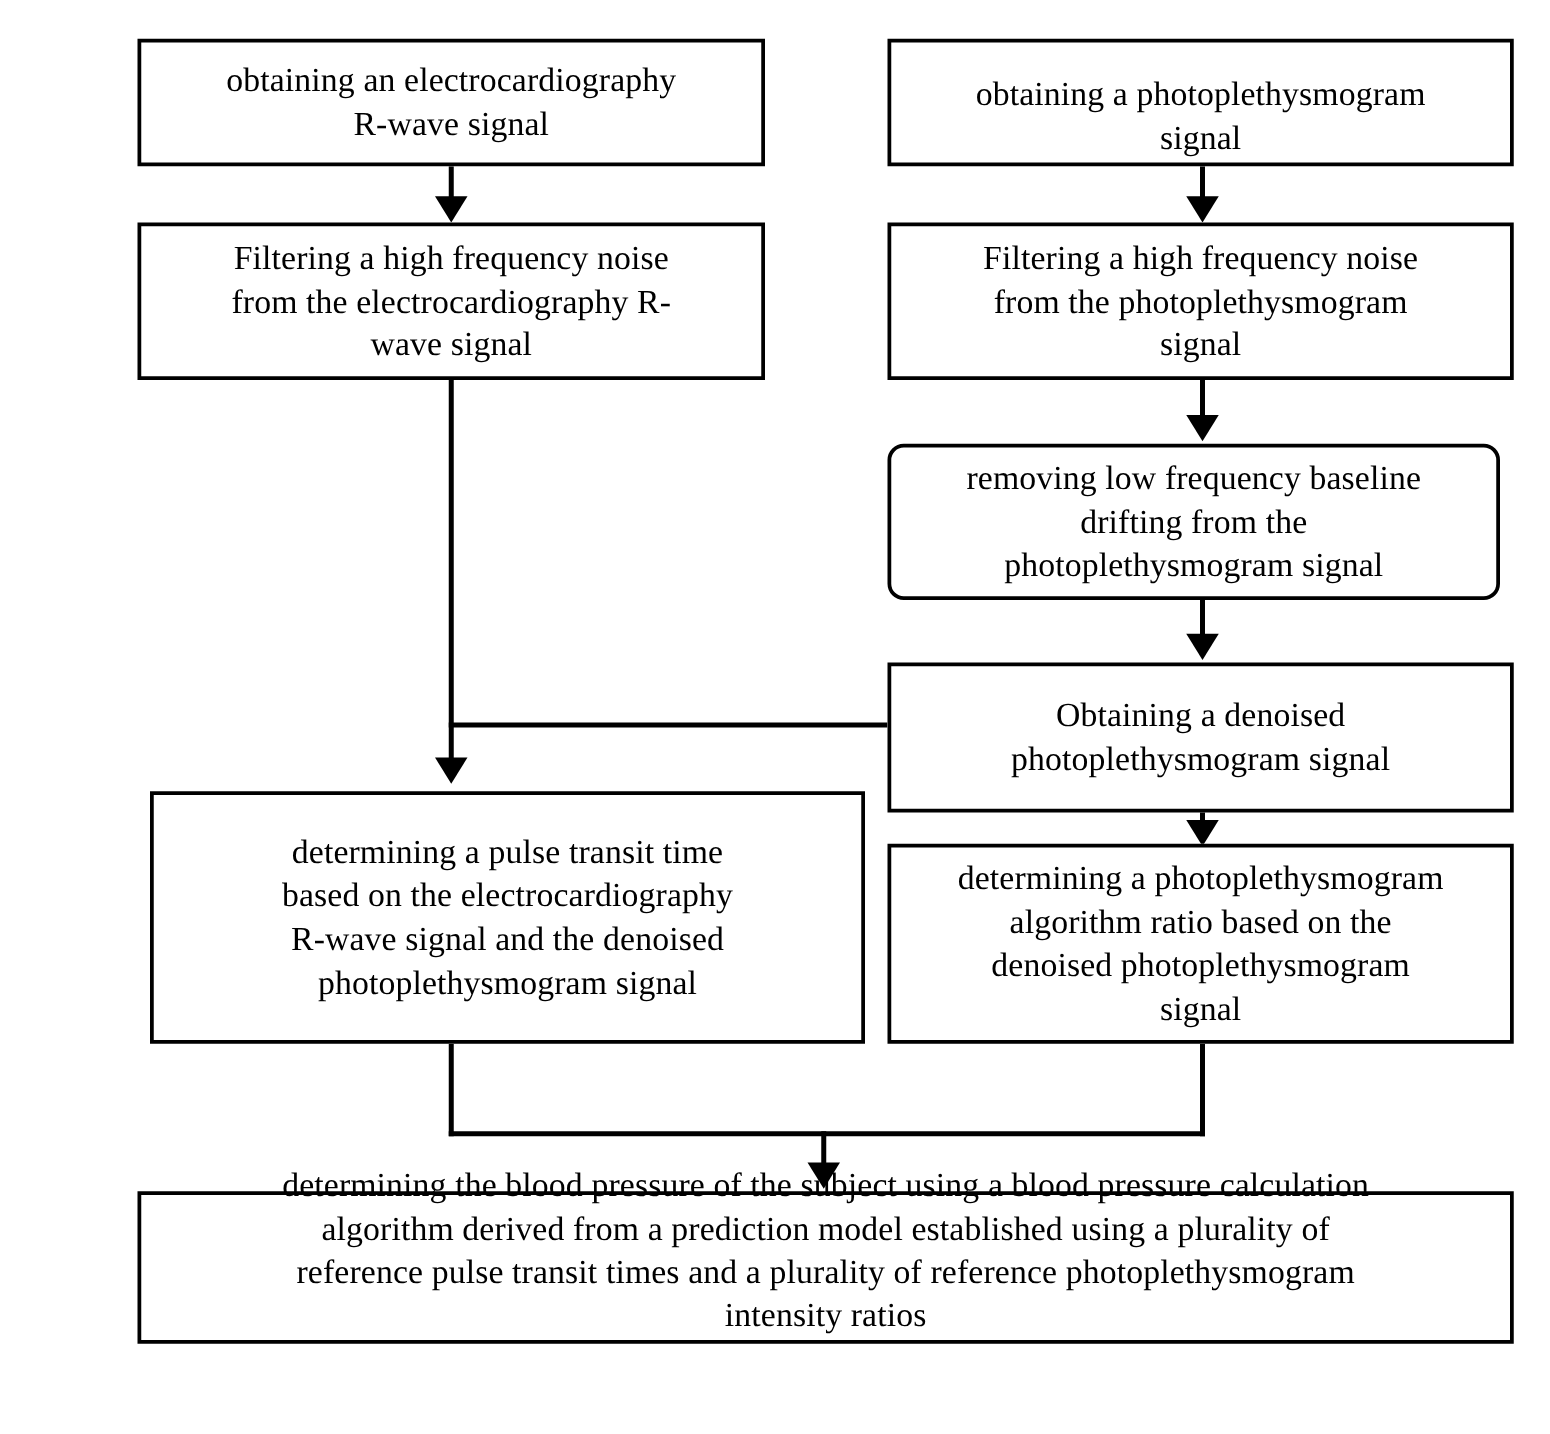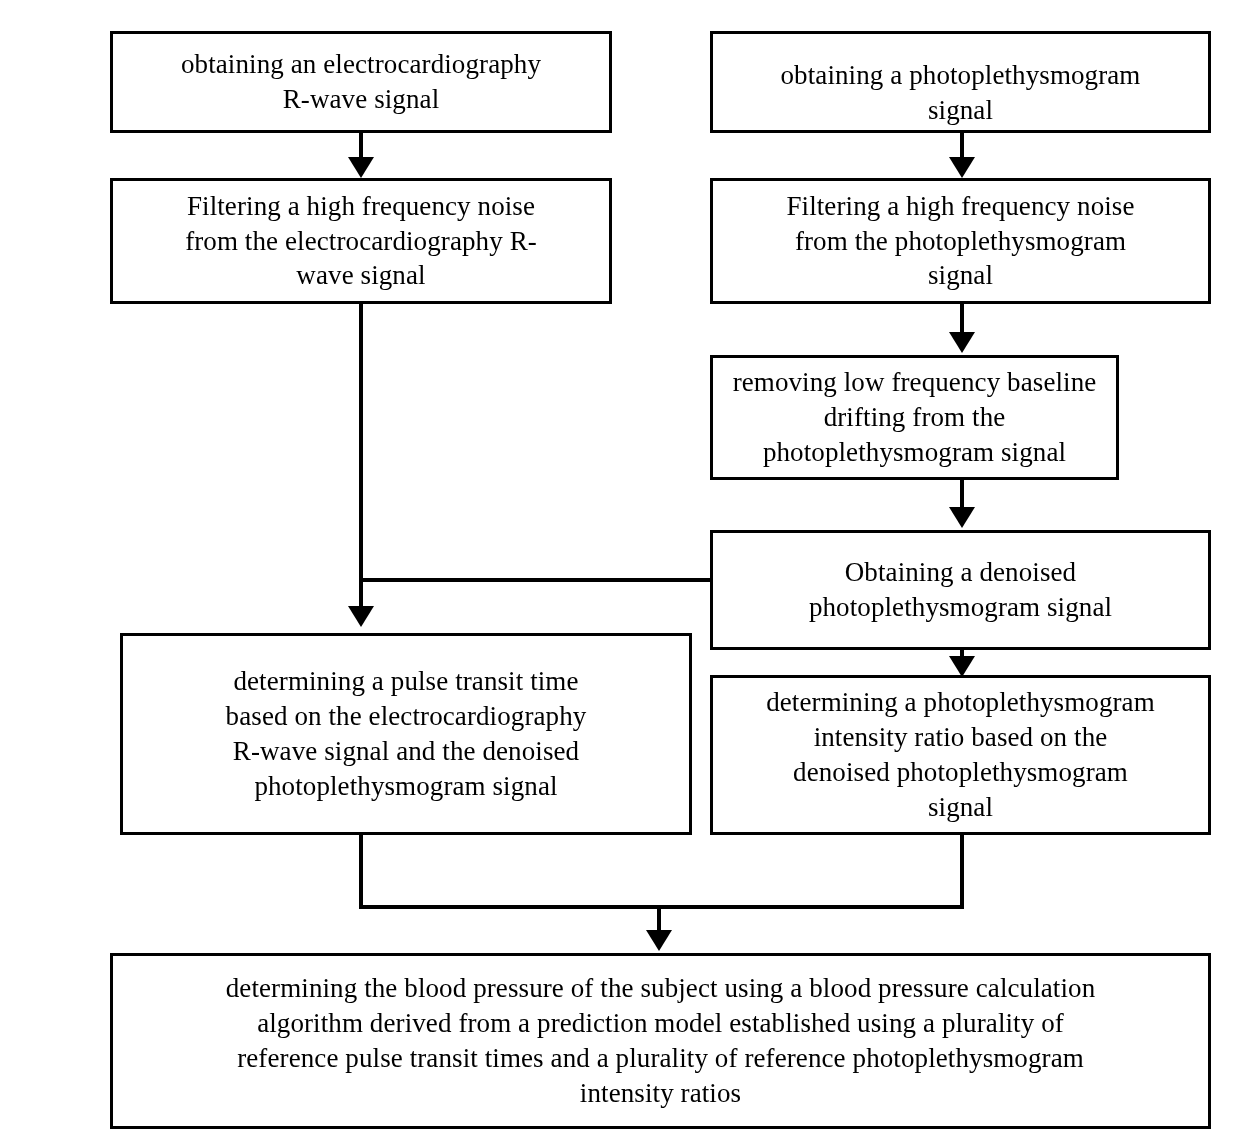--- a/index.html
+++ b/index.html
@@ -108,45 +108,45 @@
 from the electrocardiography R-
 wave signal</span>
   </div>
 
   <div class="node" style="left:666px; top:178px; width:501px; height:126px;">
     <span class="txt">Filtering a high frequency noise
 from the photoplethysmogram
 signal</span>
   </div>
 
-  <div class="node" style="left:666px; top:355px; width:409px; height:125px;">
+  <div class="node" style="left:666px; top:355px; width:490px; height:125px;border-radius:13px;">
     <span class="txt">removing low frequency baseline
 drifting from the
 photoplethysmogram signal</span>
   </div>
 
   <div class="node" style="left:666px; top:530px; width:501px; height:120px;">
     <span class="txt">Obtaining a denoised
 photoplethysmogram signal</span>
   </div>
 
   <div class="node" style="left:76px; top:633px; width:572px; height:202px;">
     <span class="txt">determining a pulse transit time
 based on the electrocardiography
 R-wave signal and the denoised
 photoplethysmogram signal</span>
   </div>
 
   <div class="node" style="left:666px; top:675px; width:501px; height:160px;">
     <span class="txt">determining a photoplethysmogram
-intensity ratio based on the
+algorithm ratio based on the
 denoised photoplethysmogram
 signal</span>
   </div>
 
-  <div class="node" style="left:66px; top:953px; width:1101px; height:176px;">
+  <div class="node" style="left:66px; top:953px; width:1101px; height:122px;align-items:flex-end;">
     <span class="txt">determining the blood pressure of the subject using a blood pressure calculation
 algorithm derived from a prediction model established using a plurality of
 reference pulse transit times and a plurality of reference photoplethysmogram
 intensity ratios</span>
   </div>
 
 </div>
 
 </body></html>

